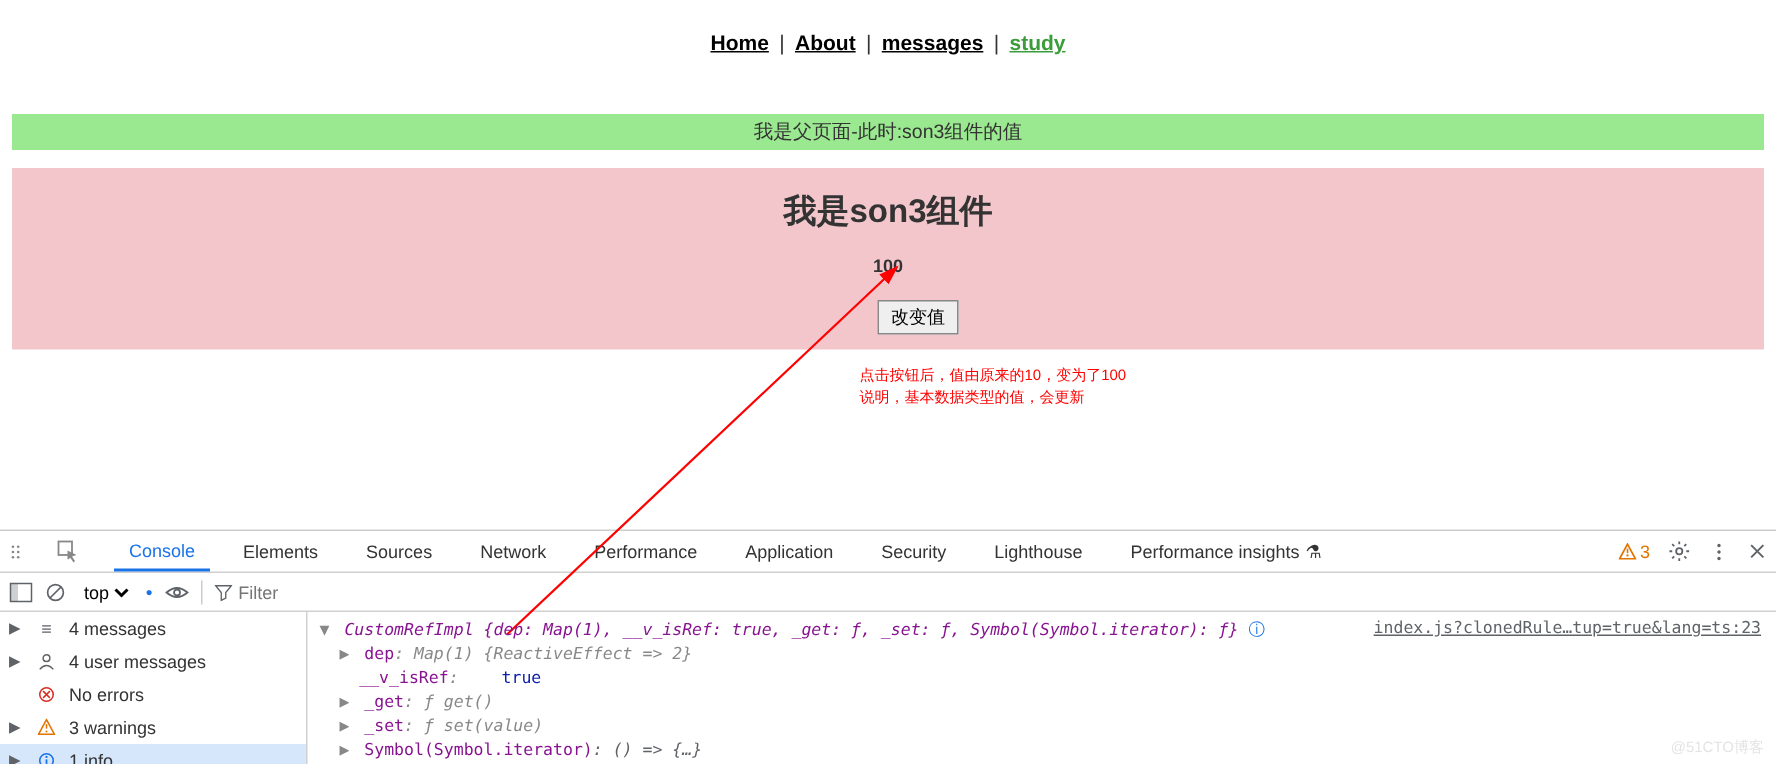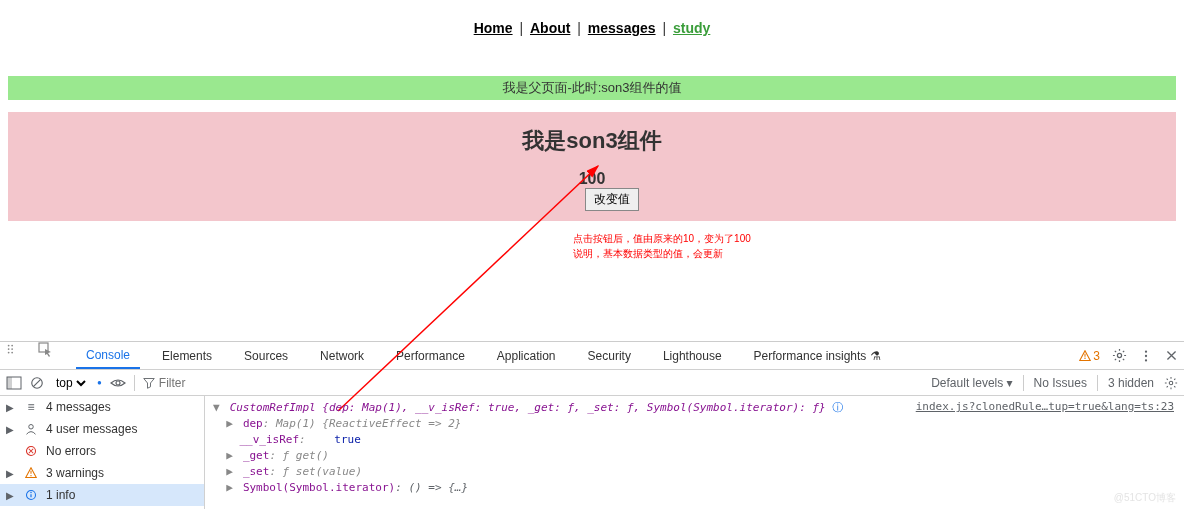--- a/index.html
+++ b/index.html
@@ -8,32 +8,32 @@
     
     .app-area { padding: 20px 8px 40px; }
     .nav-links { text-align: center; font-weight: bold; font-size: 14px; margin-bottom: 40px; }
     .nav-links a { color: #000; text-decoration: underline; margin-top: 48px; }
     .nav-links .sep { margin: 0 3px; font-weight: normal; }
     .nav-links a.active { color: #3a9d3a; }
 
     .parent-bar { background: #9ae88f; text-align: center; padding: 3px 0; font-size: 13px; margin-bottom: 12px; }
     .son3-box { background: #f3c6cc; text-align: center; padding: 14px 0 10px; position: relative; }
     .son3-box h2 { font-size: 22px; font-weight: bold; margin-bottom: 14px; }
-    .son3-box .value { font-size: 16px; font-weight: bold; margin-bottom: 0; }
+    .son3-box .value { font-size: 12px; font-weight: bold; margin-bottom: 16px; }
     .son3-box button { background: #efefef; border: 1px solid #888; padding: 2px 8px; font-size: 12px; cursor: pointer; margin-left: 40px; }
 
     .annotation-wrap { position: relative; height: 80px; }
     .annotation-text { position: absolute; left: 565px; top: 10px; color: #ff0000; font-size: 10px; line-height: 1.5; }
 
     
     .arrow-svg { position: absolute; left: 310px; top: -60px; pointer-events: none; }
 
     
     .devtools { border-top: 1px solid #ccc; background: #fff; font-family: "Segoe UI", Arial, sans-serif; font-size: 12px; }
-    .dt-tabs { display: flex; height: 28px; border-bottom: 1px solid #d0d0d0; padding: 0 6px; gap: 12px; }
+    .dt-tabs { display: flex; align-items: center; height: 28px; border-bottom: 1px solid #d0d0d0; padding: 0 6px; gap: 12px; }
     .dt-tabs .handle { margin-right: 6px; color: #666; }
     .dt-tabs .picker { margin-right: 10px; color: #666; }
     .dt-tab { padding: 0 10px; height: 100%; display: flex; align-items: center; color: #333; cursor: pointer; }
     .dt-tab.active { color: #1a73e8; border-bottom: 2px solid #1a73e8; }
     .dt-tabs .spacer { flex: 1; }
     .dt-tabs .right-icons { display: flex; align-items: center; gap: 12px; color: #5f6368; }
     .dt-tabs .warn-count { color: #e37400; display: flex; align-items: center; gap: 2px; }
 
     .dt-toolbar { display: flex; align-items: center; height: 26px; border-bottom: 1px solid #d0d0d0; padding: 0 6px; gap: 8px; }
     .dt-toolbar .tb-icon { color: #5f6368; cursor: pointer; }
@@ -186,33 +186,20 @@
           <circle cx="8" cy="6" r="2" fill="none" stroke="#5f6368" stroke-width="1.2"></circle>
         </svg>
     </span>
     <div class="divider"></div>
     <div class="filter-wrap">
       <svg width="12" height="12" viewBox="0 0 16 16">
           <path d="M1 2 h14 L10 8 v5 l-4 2 V8 Z" fill="none" stroke="#5f6368" stroke-width="1.2"></path>
         </svg>
       <input type="text" placeholder="Filter" style="">
     </div>
-    <div class="right-side">
-      <span><span>Default levels</span> ▾</span>
-      <div class="divider"></div>
-      <span>No Issues</span>
-      <div class="divider"></div>
-      <span>3 hidden</span>
-      <span class="gear-icon">
-        <svg width="14" height="14" viewBox="0 0 16 16">
-            <circle cx="8" cy="8" r="2" fill="none" stroke="#5f6368" stroke-width="1.2"></circle>
-            <path d="M8 1v2M8 13v2M1 8h2M13 8h2M3 3l1.4 1.4M11.6 11.6L13 13M3 13l1.4-1.4M11.6 4.4L13 3" stroke="#5f6368" stroke-width="1.2"></path>
-          </svg>
-      </span>
-    </div>
   </div>
 
   <div class="dt-body">
     <div class="dt-sidebar">
       <div class="row">
           <span class="arrow">▶</span>
           <span class="ico ico-msg">≡</span>
           <span>4 messages</span>
         </div>
       <div class="row">

